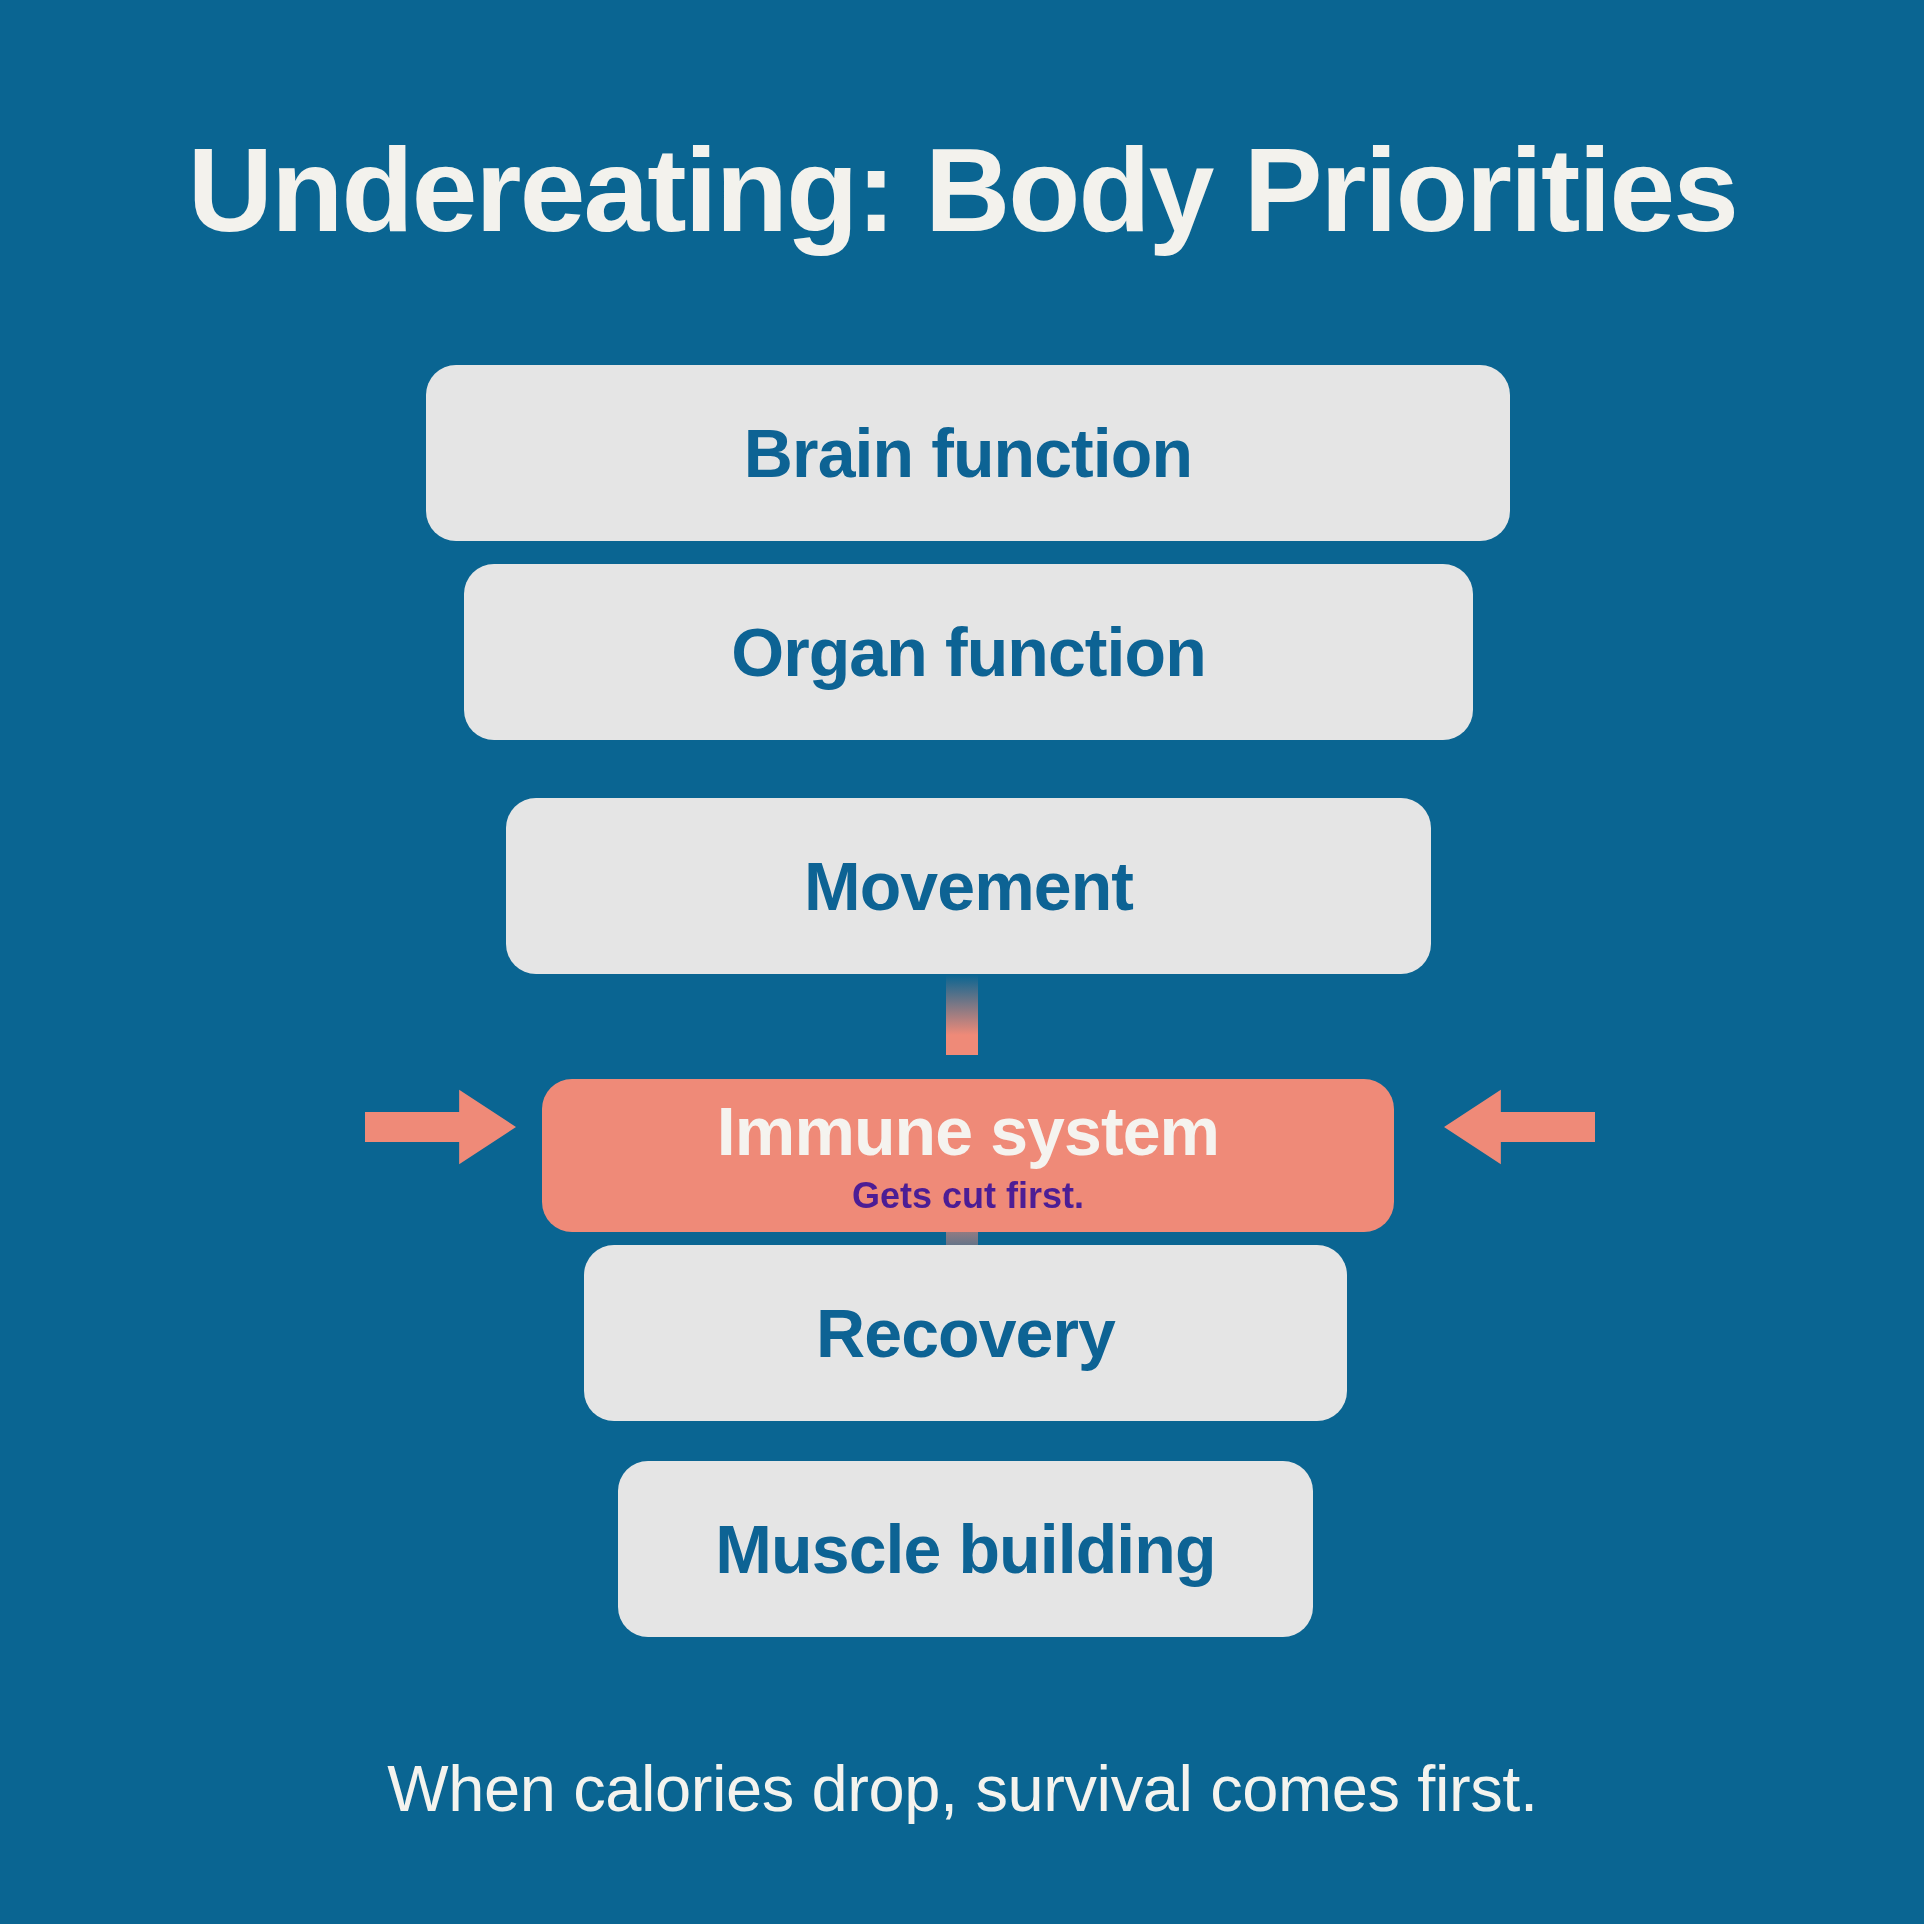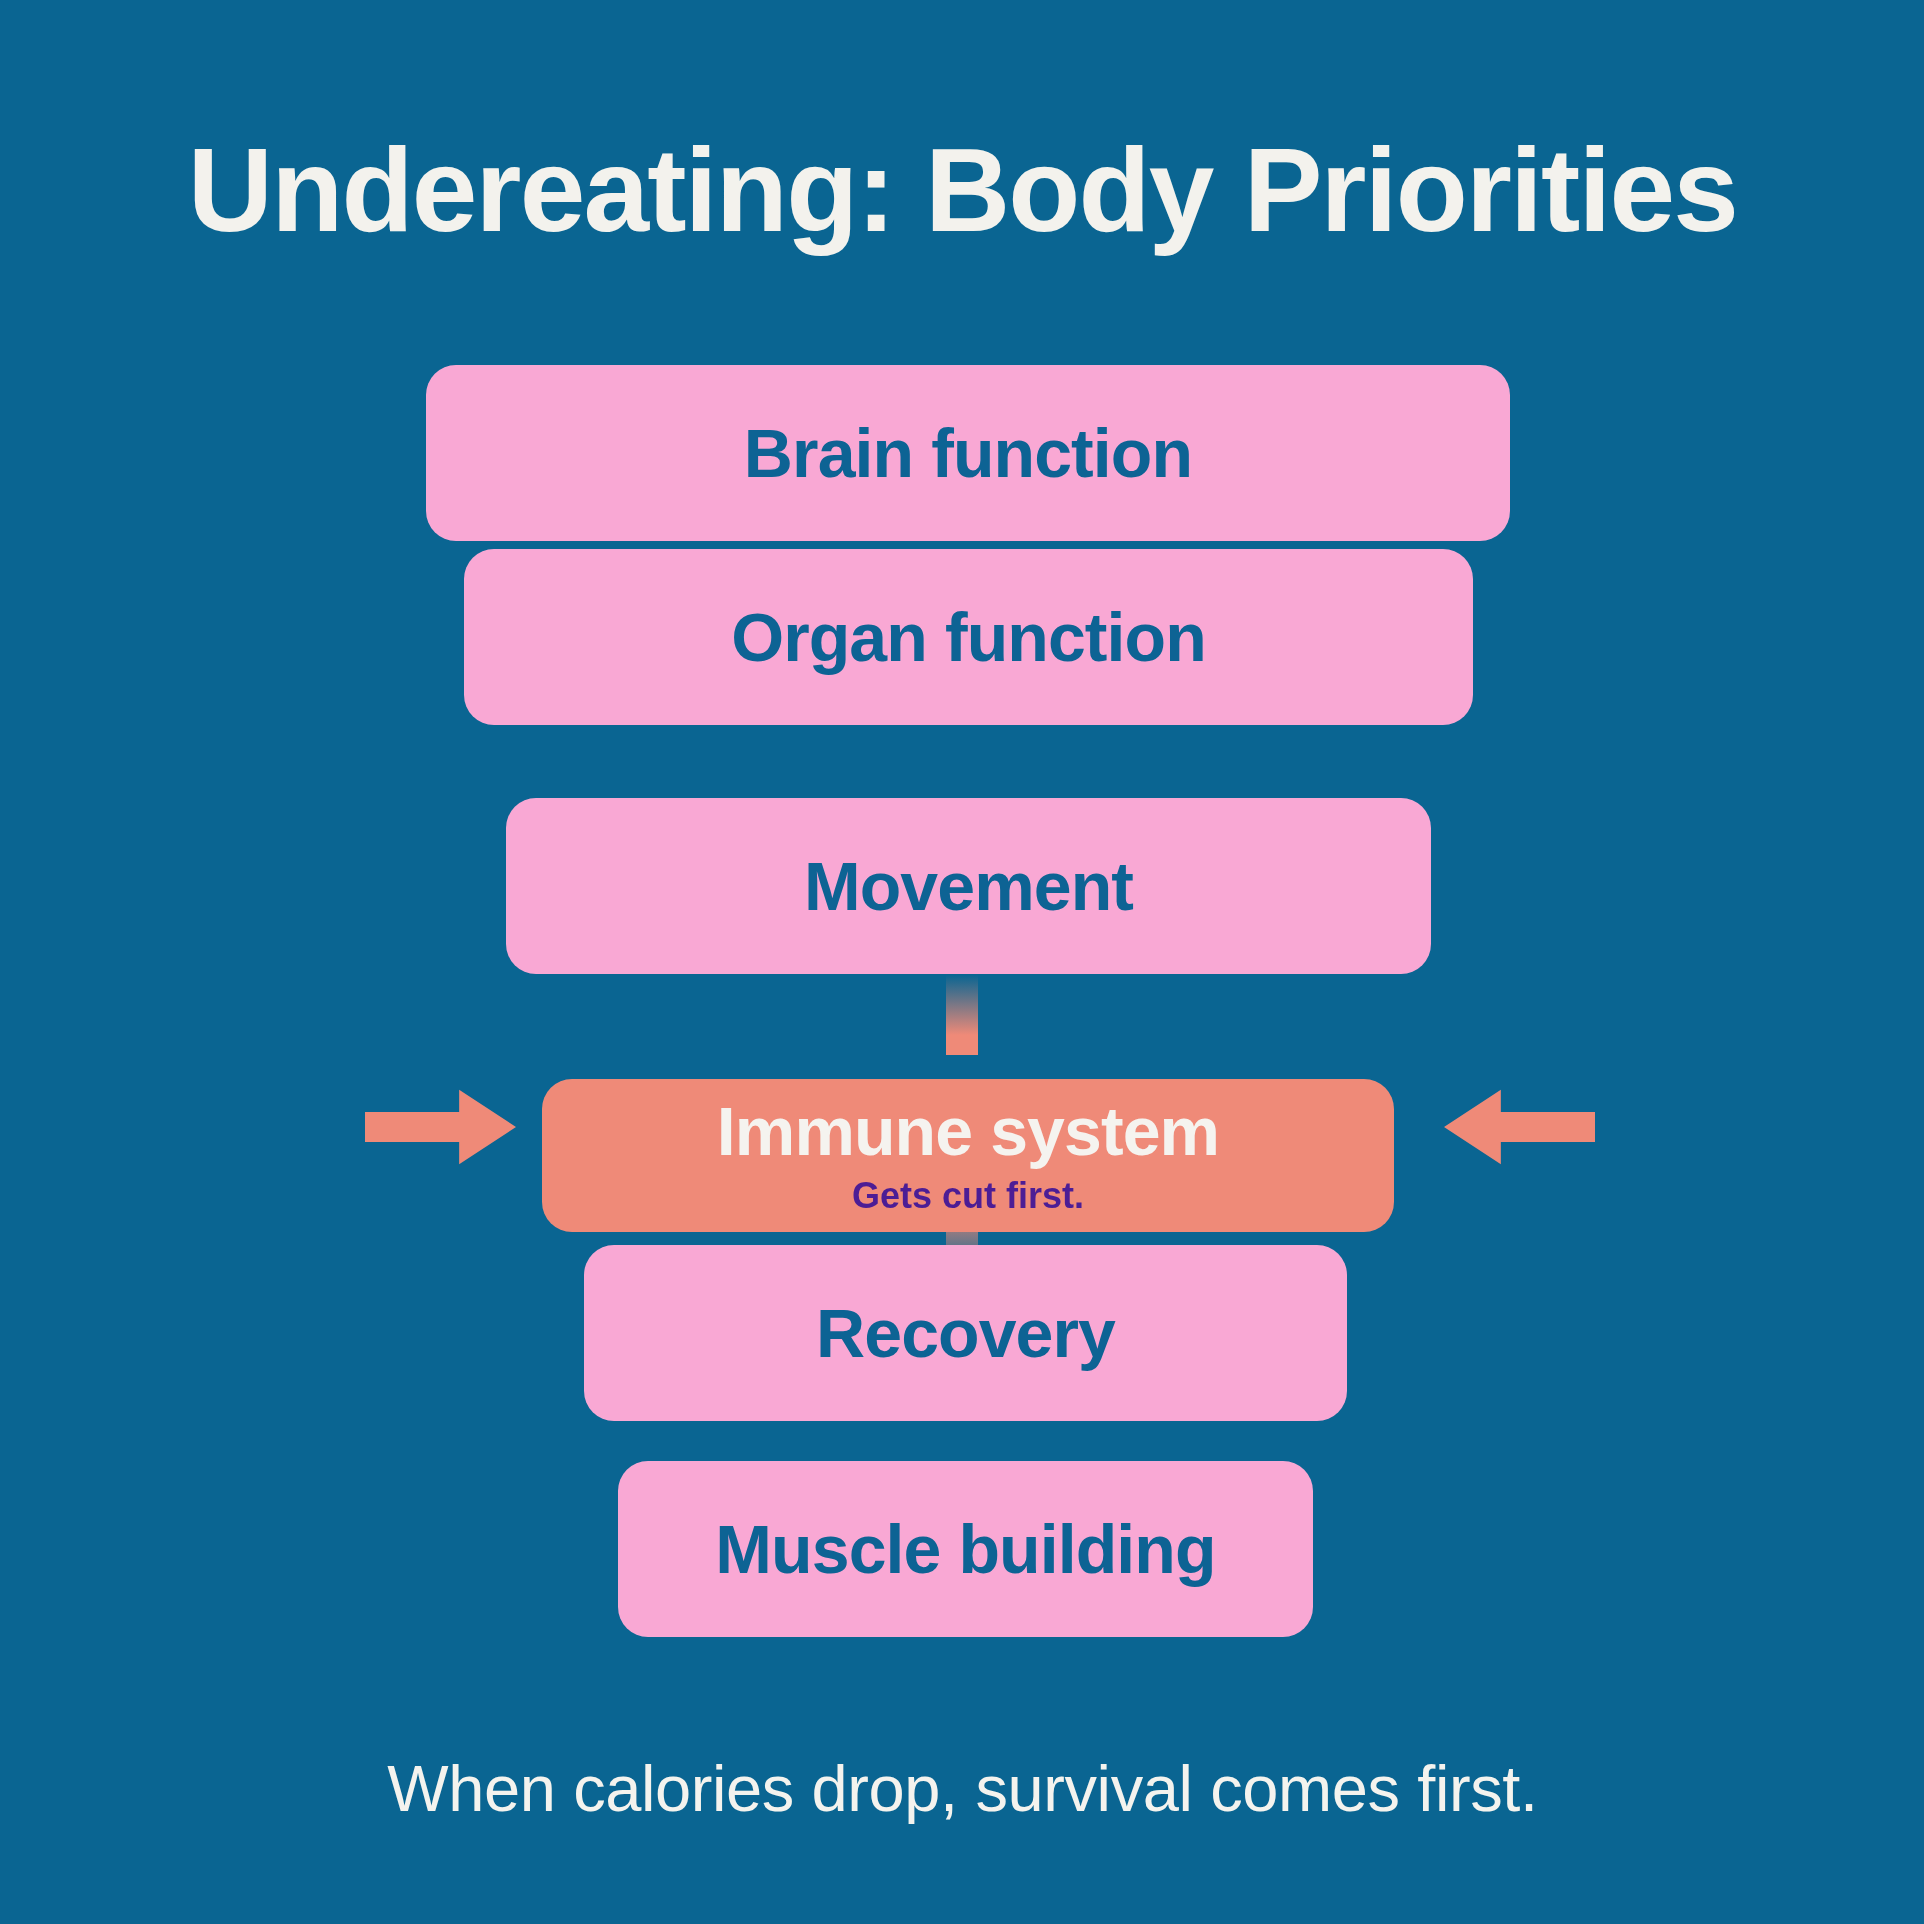--- a/index.html
+++ b/index.html
@@ -40,21 +40,21 @@
     position: absolute;
     left: 0;
     top: 0;
     width: 1925px;
     height: 1925px;
   }
 
   .card {
     position: absolute;
     box-sizing: border-box;
-    background: #f9a8d4;
+    background: #e5e5e5;
     border-radius: 30px;
     display: flex;
     flex-direction: column;
     align-items: center;
     justify-content: center;
     color: #0d6394;
     font-size: 68px;
     font-weight: 700;
     letter-spacing: -0.9px;
     white-space: nowrap;
@@ -77,21 +77,21 @@
     margin-top: 12.5px;
     font-size: 36px;
     font-weight: 700;
     letter-spacing: 0px;
     color: #4c1d95;
     line-height: 1.0;
   }
 
   
   .c1 { left: 426px;  top: 365px;  width: 1084px; height: 176px; }
-  .c2 { left: 464px;  top: 549px;  width: 1009px; height: 176px; }
+  .c2 { left: 464px;  top: 564px;  width: 1009px; height: 176px; }
   .c3 { left: 506px;  top: 798px;  width: 925px; height: 176px; }
   .c4 { left: 542px;  top: 1079px; width:  852px; height: 153px; }
   .c5 { left: 584px;  top: 1245px; width:  763px; height: 176px; }
   .c6 { left: 618px;  top: 1461px; width:  695px; height: 176px; }
 
   
   .connector {
     position: absolute;
     width: 32px;
     left: 946px;

